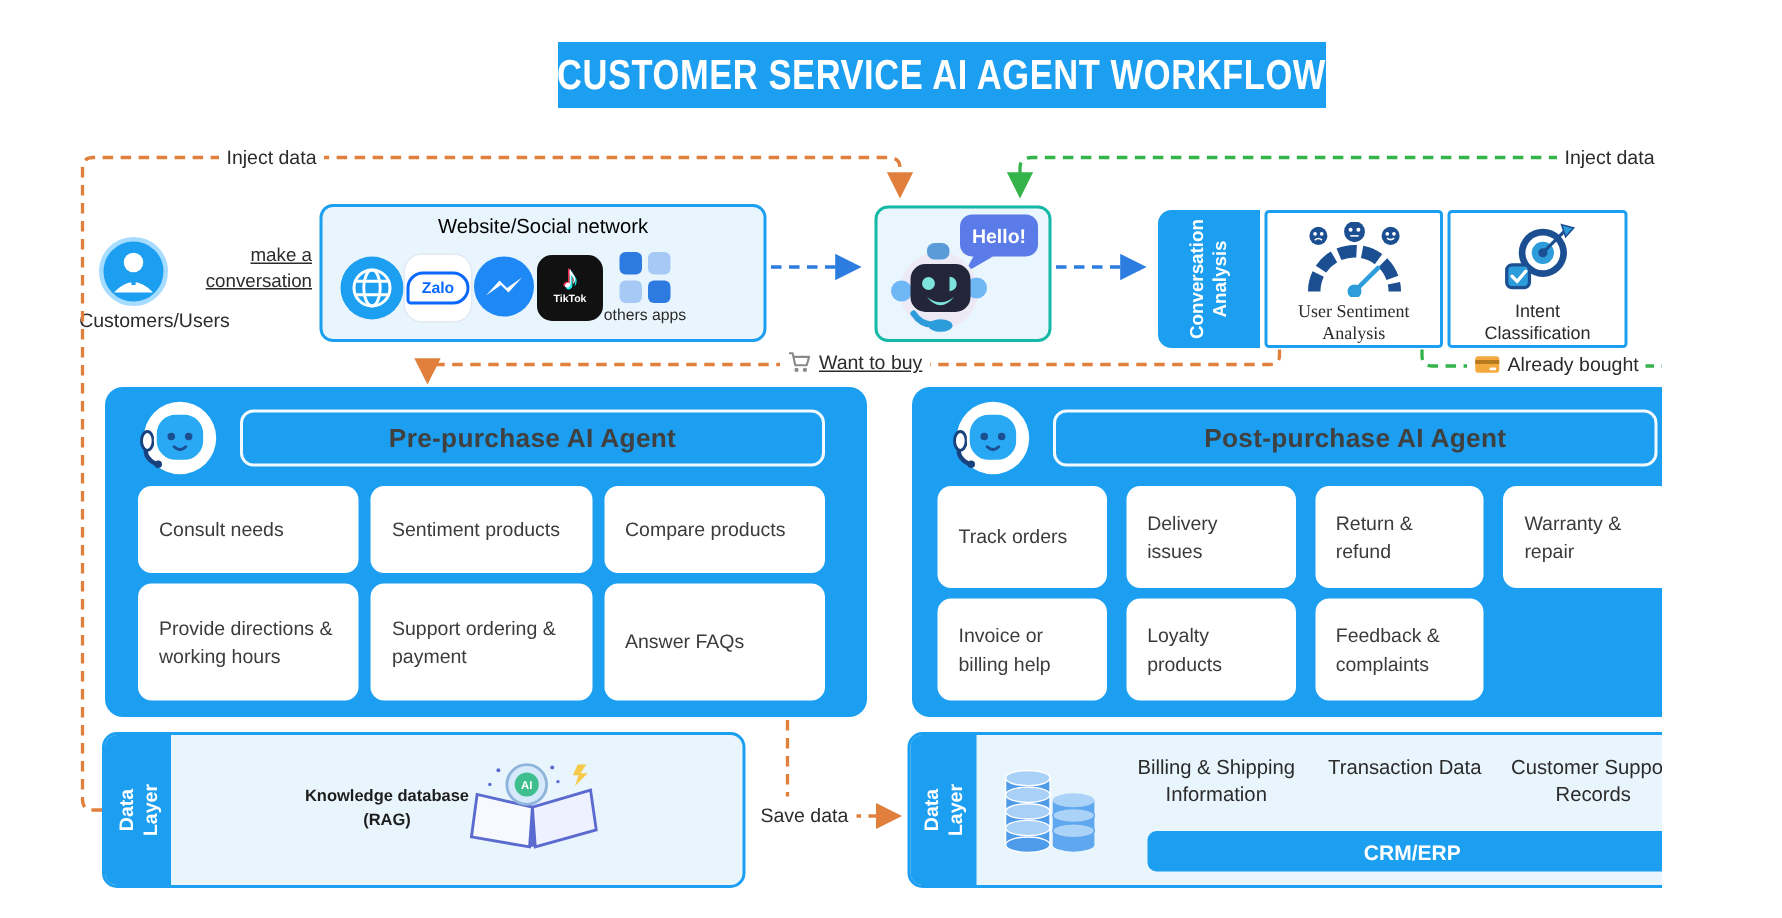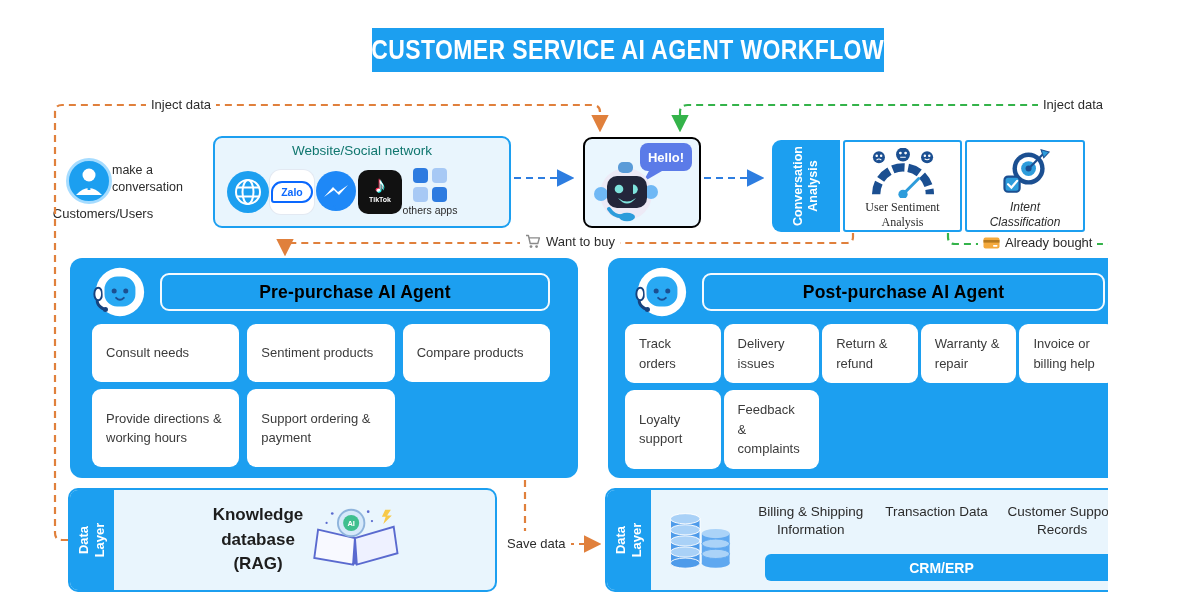--- a/index.html
+++ b/index.html
@@ -5,69 +5,69 @@
   html,body{margin:0;padding:0;background:#fff;font-family:"Liberation Sans",sans-serif;}
   #canvas{position:relative;width:1108px;height:612px;background:#fff;overflow:hidden;}
 
   
   .abs{position:absolute;}
   .lightbox{background:#E9F5FD;border:2px solid #1C9FF0;border-radius:9px;box-sizing:border-box;}
   .panel{background:#1C9FF0;border-radius:12px;box-sizing:border-box;}
   .wbox{background:#fff;border-radius:9px;display:flex;align-items:center;padding:10px 14px;box-sizing:border-box;
         font-size:13px;color:#3b3b3b;line-height:1.5;}
   .pill{border:2px solid rgba(255,255,255,.95);border-radius:9px;display:flex;align-items:center;justify-content:center;
-        color:#000000;font-weight:bold;font-size:17.5px;letter-spacing:.2px;box-sizing:border-box;}
+        color:#404040;font-weight:bold;font-size:17.5px;letter-spacing:.2px;box-sizing:border-box;}
   .vtab{background:#1C9FF0;position:absolute;}
   .vtab-text{position:absolute;top:50%;left:50%;transform:translate(-50%,-50%) rotate(-90deg);
         text-align:center;color:#fff;font-weight:bold;font-size:12.5px;line-height:1.2;}
   .flow-label{position:absolute;z-index:6;background:#fff;padding:0 5px;font-size:13px;color:#2b2b2b;
         display:flex;align-items:center;gap:5px;white-space:nowrap;}
   .connectors{position:absolute;left:0;top:0;z-index:5;pointer-events:none;}
 
   
   .banner{left:372px;top:28px;width:512px;height:44px;background:#1C9FF0;display:flex;align-items:center;justify-content:center;}
   .banner span{display:inline-block;transform:scaleX(.82);color:#fff;font-weight:bold;font-size:28px;white-space:nowrap;letter-spacing:.5px;}
 
   
   .cust-circle{left:66px;top:158px;width:46px;height:46px;border-radius:50%;background:#1C9FF0;border:3px solid #A6DCFF;box-sizing:border-box;}
   .cust-label{left:28px;top:206px;width:150px;text-align:center;font-size:13px;color:#2b2b2b;}
-  .mkconv{left:112px;top:162px;width:96px;text-align:left;font-size:12.5px;color:#2b2b2b;line-height:1.35;z-index:6;background:#fff;}
+  .mkconv{left:112px;top:162px;width:96px;text-align:right;font-size:12.5px;color:#2b2b2b;line-height:1.35;z-index:6;background:#fff;text-decoration:underline;}
 
   .channels{left:213px;top:136px;width:298px;height:92px;}
-  .channels-title{left:213px;top:143px;width:298px;text-align:center;font-size:13.5px;color:#0f766e;}
+  .channels-title{left:213px;top:143px;width:298px;text-align:center;font-size:13.5px;color:#000000;}
   .chan-row{left:226px;top:163px;width:272px;height:58px;display:flex;align-items:center;}
   .appicon{width:44px;height:44px;flex:0 0 auto;}
   .zalo{background:#fff;border-radius:11px;box-shadow:0 0 0 1px #e3e9f2;display:flex;align-items:center;justify-content:center;}
   .zalo-bubble{min-width:30px;padding:3px 4px;border:2.5px solid #0a68fe;border-radius:11px 11px 11px 3px;
         color:#0a68fe;font-weight:bold;font-size:10.5px;text-align:center;}
   .tiktok{background:#111;border-radius:10px;position:relative;color:#fff;text-align:center;}
   .tiktok .note{font-size:22px;line-height:30px;display:block;text-shadow:1px 1px 0 #25F4EE,-1px -1px 0 #FE2C55;}
   .tiktok .cap{font-size:7px;font-weight:bold;display:block;margin-top:-4px;}
   .others{width:56px;text-align:center;}
   .others-grid{width:34px;height:34px;margin:0 auto;display:grid;grid-template-columns:15px 15px;grid-template-rows:15px 15px;gap:4px;}
   .others-grid i{border-radius:4px;display:block;}
   .others-cap{font-size:10.5px;color:#2b2b2b;margin-top:2px;}
 
   
-  .botbox{left:583px;top:137px;width:118px;height:91px;background:#EAF6FE;border:2px solid #000000;border-radius:9px;box-sizing:border-box;}
+  .botbox{left:583px;top:137px;width:118px;height:91px;background:#EAF6FE;border:2px solid #14b8a6;border-radius:9px;box-sizing:border-box;}
 
   
   .conv-tab{left:772px;top:140px;width:68px;height:92px;border-radius:9px 0 0 9px;}
   .conv-box{background:#fff;border:2px solid #1C9FF0;border-radius:3px;box-sizing:border-box;
         display:flex;flex-direction:column;align-items:center;justify-content:flex-start;padding-top:6px;}
   .conv-box .clabel{font-size:12px;color:#2b2b2b;text-align:center;line-height:1.25;margin-top:2px;}
 
   
   .grid3{display:grid;grid-template-columns:repeat(3,1fr);gap:7px 8px;}
-  .grid4{display:grid;grid-template-columns:repeat(5,1fr);gap:7px 3px;}
+  .grid4{display:grid;grid-template-columns:repeat(4,1fr);gap:7px 13px;}
 
   
   .dl-tab{width:44px;height:100%;left:0;top:0;border-radius:8px 0 0 8px;}
   .vtab-sm{width:52px;font-size:13px;}
-  .knowledge{font-weight:bold;font-size:17px;color:#1d1d1d;text-align:center;line-height:1.45;}
+  .knowledge{font-weight:bold;font-size:11px;color:#1d1d1d;text-align:center;line-height:1.45;}
   .dr-col{flex:1;text-align:center;font-size:13.5px;color:#2b2b2b;line-height:1.35;}
   .crm-bar{position:absolute;left:158px;right:15px;bottom:9px;height:27px;background:#1C9FF0;border-radius:6px;
         display:flex;align-items:center;justify-content:center;color:#fff;font-weight:bold;font-size:14px;}
 </style>
 </head>
 <body>
 
 <div id="canvas">
 
   <div class="abs banner">
@@ -102,21 +102,21 @@
 
     <path d="M948 233 V237 Q948 244 955 244 H1153 Q1161 244 1161 252 V381 Q1161 389 1153 389 H1140" stroke="#34B34A" stroke-width="2.2" fill="none" stroke-dasharray="7 5" marker-end="url(#m-g)"></path>
   </svg>
 
   <div class="flow-label" style="left:146px;top:97px;">
     <span>Inject data</span>
   </div>
   <div class="flow-label" style="left:1038px;top:97px;">
     <span>Inject data</span>
   </div>
-  <div class="flow-label" style="left:520px;top:234px;">
+  <div class="flow-label" style="left:520px;top:234px;text-decoration:underline;">
     <svg width="16" height="15" viewBox="0 0 16 15">
       <path d="M1 1.5 h2.4 l1.8 8 h7.6 l1.6 -5.6 H4" stroke="#8a8a8a" stroke-width="1.4" fill="none" stroke-linejoin="round"></path>
       <circle cx="6" cy="12.6" r="1.4" fill="#8a8a8a"></circle>
         <circle cx="11.6" cy="12.6" r="1.4" fill="#8a8a8a"></circle>
     </svg>
     <span>Want to buy</span>
   </div>
   <div class="flow-label" style="left:978px;top:235px;">
     <svg width="17" height="12" viewBox="0 0 17 12">
       <rect x="0.5" y="0.5" width="16" height="11" rx="2" fill="#F4A93C"></rect>
@@ -209,21 +209,21 @@
       </g>
       <path d="M9.4 13 q2.6 -2.2 5.2 0" stroke="#fff" stroke-width="1.1" fill="none"></path>
       <path d="M35 10 h6" stroke="#fff" stroke-width="1.1" fill="none"></path>
       <path d="M61.4 11.6 q2.6 2.2 5.2 0" stroke="#fff" stroke-width="1.1" fill="none"></path>
       <path d="M9 50 A29 29 0 0 1 67 50" stroke="#1B4F91" stroke-width="9" fill="none" stroke-dasharray="13 4"></path>
       <line x1="38" y1="50" x2="55" y2="33" stroke="#2D9CDB" stroke-width="3.2" stroke-linecap="round"></line>
       <circle cx="38" cy="50" r="5" fill="#2D9CDB"></circle>
     </svg>
     <div class="clabel" style="width:98px;">User Sentiment Analysis</div>
   </div>
-  <div class="abs conv-box" style="left:965px;top:140px;width:120px;height:92px;font-style:italic;">
+  <div class="abs conv-box" style="left:965px;top:140px;width:120px;height:92px;">
     <svg width="54" height="52" viewBox="0 0 58 56">
       <circle cx="33" cy="23" r="18" fill="#1B4F91"></circle>
       <circle cx="33" cy="23" r="13" fill="#fff"></circle>
       <circle cx="33" cy="23" r="8.3" fill="#2D9CDB"></circle>
       <circle cx="33" cy="23" r="3.4" fill="#1B4F91"></circle>
       <line x1="34" y1="22" x2="49" y2="7" stroke="#1B4F91" stroke-width="2.4"></line>
       <path d="M47 2 l9 2.5 -6 6.5 z" fill="#2D9CDB" stroke="#1B4F91" stroke-width="1.2"></path>
       <rect x="6" y="32" width="17" height="17" rx="4" fill="#2D9CDB" stroke="#1B4F91" stroke-width="2.4"></rect>
       <path d="M10 40.5 l3.8 3.8 6.5 -7.6" stroke="#fff" stroke-width="2.4" fill="none" stroke-linecap="round"></path>
     </svg>
@@ -253,20 +253,23 @@
         </div>
       <div class="wbox">
           <span>Compare products</span>
         </div>
       <div class="wbox">
           <span>Provide directions &amp; working hours</span>
         </div>
       <div class="wbox">
           <span>Support ordering &amp; payment</span>
         </div>
+      <div class="wbox">
+          <span>Answer FAQs</span>
+        </div>
     </div>
   </div>
 
   <div class="abs panel" style="left:608px;top:258px;width:524px;height:220px;">
     <svg width="58" height="58" viewBox="0 0 60 60" style="position:absolute;left:24px;top:6px;">
       <circle cx="31" cy="29" r="25" fill="#fff"></circle>
       <path d="M9 32 q-5 10 6 15" stroke="#17427E" stroke-width="3" fill="none" stroke-linecap="round"></path>
       <ellipse cx="8.5" cy="31" rx="4" ry="6.5" fill="#fff" stroke="#17427E" stroke-width="2"></ellipse>
       <rect x="14" y="12" width="34" height="33" rx="14" fill="#29A9F3" stroke="#fff" stroke-width="2"></rect>
       <circle cx="25" cy="28" r="2.6" fill="#1B4F91"></circle>
@@ -287,21 +290,21 @@
       <div class="wbox">
           <span>Return &amp; refund</span>
         </div>
       <div class="wbox">
           <span>Warranty &amp; repair</span>
         </div>
       <div class="wbox">
           <span>Invoice or billing help</span>
         </div>
       <div class="wbox">
-          <span>Loyalty support</span>
+          <span>Loyalty products</span>
         </div>
       <div class="wbox">
           <span>Feedback &amp; complaints</span>
         </div>
     </div>
   </div>
 
   <div class="abs lightbox" style="left:68px;top:488px;width:429px;height:104px;border-radius:10px;">
     <div class="vtab dl-tab">
       <span class="vtab-text vtab-sm" style="width:52px;">Data Layer</span>

